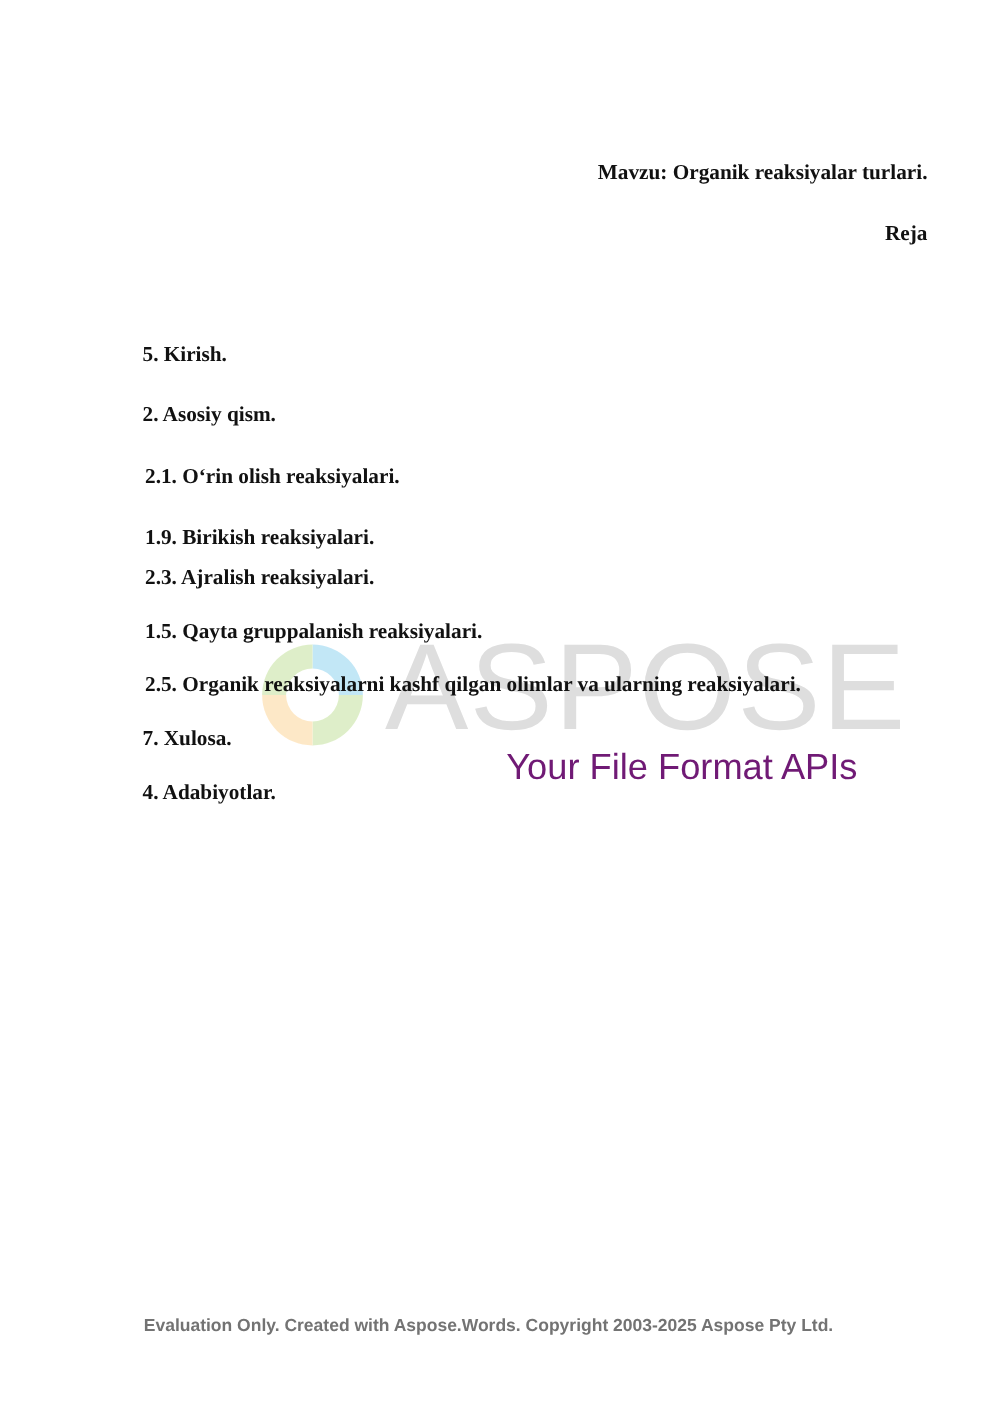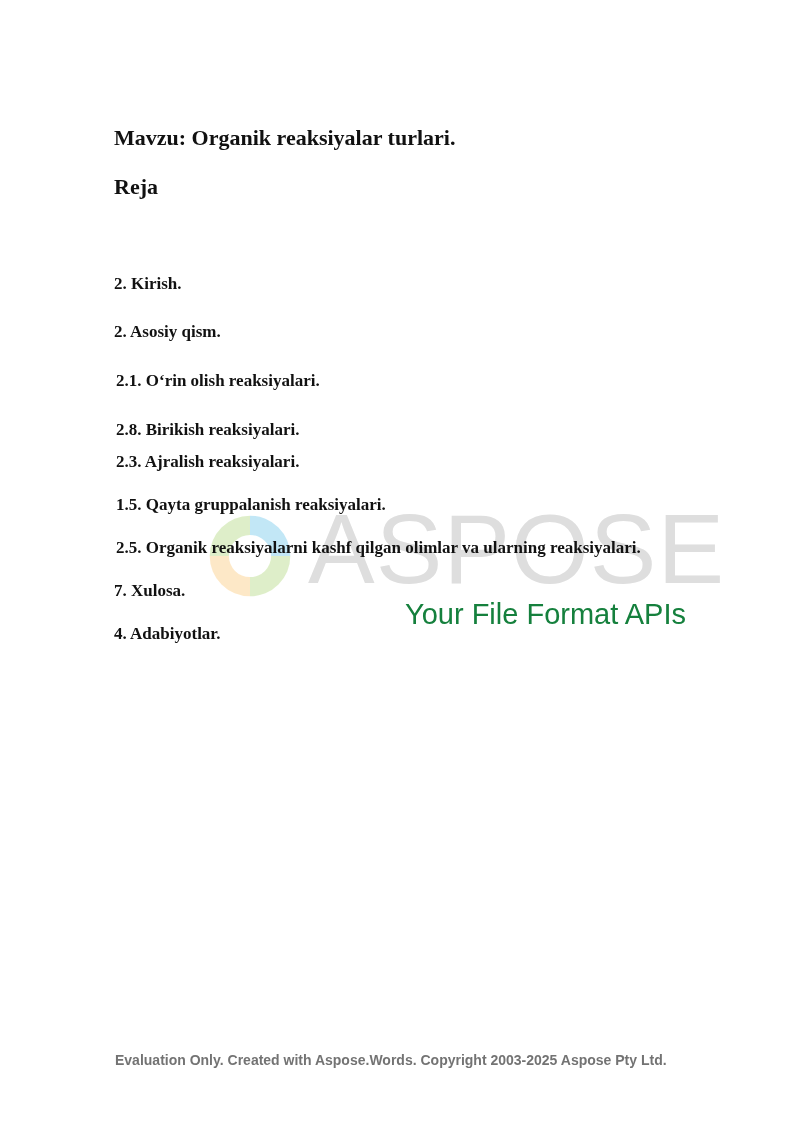--- a/index.html
+++ b/index.html
@@ -50,37 +50,37 @@
       transform: scaleX(1.02);
       transform-origin: left top;
     }
     .wm-tagline {
       position: absolute;
       left: 393px;
       top: 600px;
       font-family: "Liberation Sans", "DejaVu Sans", sans-serif;
       font-size: 29px;
       line-height: 1;
-      color: #15803d;
+      color: #701a75;
       font-weight: normal;
     }
     
     .content {
       position: absolute;
       left: 0; top: 0;
       width: 800px; height: 1130px;
       z-index: 1;
     }
     .doc-title {
       position: absolute;
       left: 114px;
       width: 628px;
-      text-align: left;
+      text-align: right;
       font-weight: bold;
-      font-size: 22px;
+      font-size: 17px;
       line-height: 20px;
       margin: 0;
     }
     .title-main { top: 128px; }
     .title-sub { top: 177px; }
     .toc-item {
       position: absolute;
       font-weight: bold;
       font-size: 17px;
       line-height: 20px;
@@ -117,24 +117,24 @@
     </svg>
     <div class="wm-word">ASPOSE</div>
     <div class="wm-tagline">Your File Format APIs</div>
   </div>
 
   <div class="content">
     <h1 class="doc-title title-main">Mavzu: Organik reaksiyalar turlari.</h1>
     <h2 class="doc-title title-sub">Reja</h2>
 
     <div>
-      <p class="toc-item lvl1" style="top:274px;">2. Kirish.</p>
+      <p class="toc-item lvl1" style="top:274px;">5. Kirish.</p>
       <p class="toc-item lvl1" style="top:322px;">2. Asosiy qism.</p>
       <p class="toc-item lvl2" style="top:371px;">2.1. O‘rin olish reaksiyalari.</p>
-      <p class="toc-item lvl2" style="top:420px;">2.8. Birikish reaksiyalari.</p>
+      <p class="toc-item lvl2" style="top:420px;">1.9. Birikish reaksiyalari.</p>
       <p class="toc-item lvl2" style="top:452px;">2.3. Ajralish reaksiyalari.</p>
       <p class="toc-item lvl2" style="top:495px;">1.5. Qayta gruppalanish reaksiyalari.</p>
       <p class="toc-item lvl2" style="top:538px;">2.5. Organik reaksiyalarni kashf qilgan olimlar va ularning reaksiyalari.</p>
       <p class="toc-item lvl1" style="top:581px;">7. Xulosa.</p>
       <p class="toc-item lvl1" style="top:624px;">4. Adabiyotlar.</p>
     </div>
   </div>
 
   <div class="footer-note">Evaluation Only. Created with Aspose.Words. Copyright 2003-2025 Aspose Pty Ltd.</div>
 </div>

